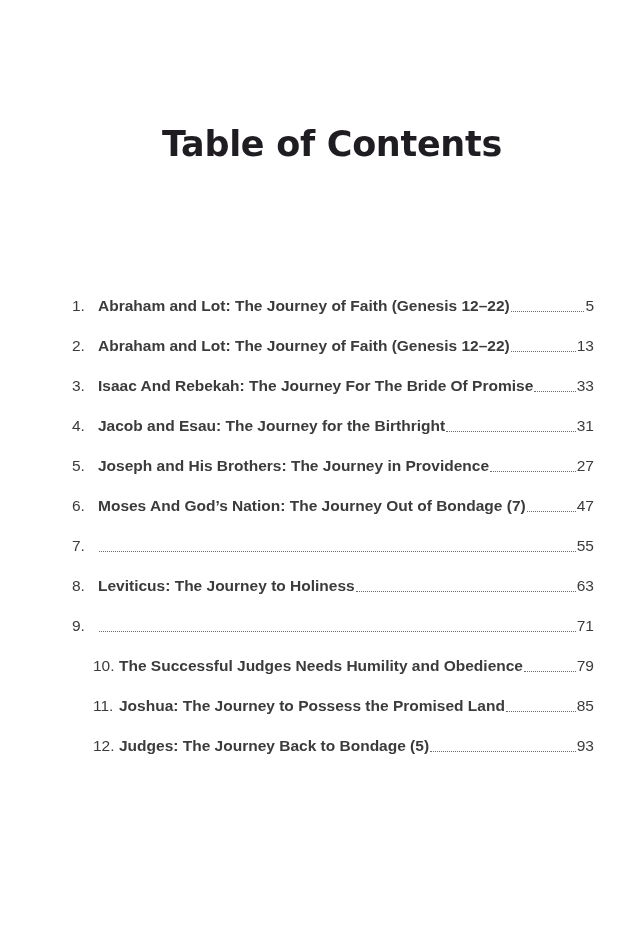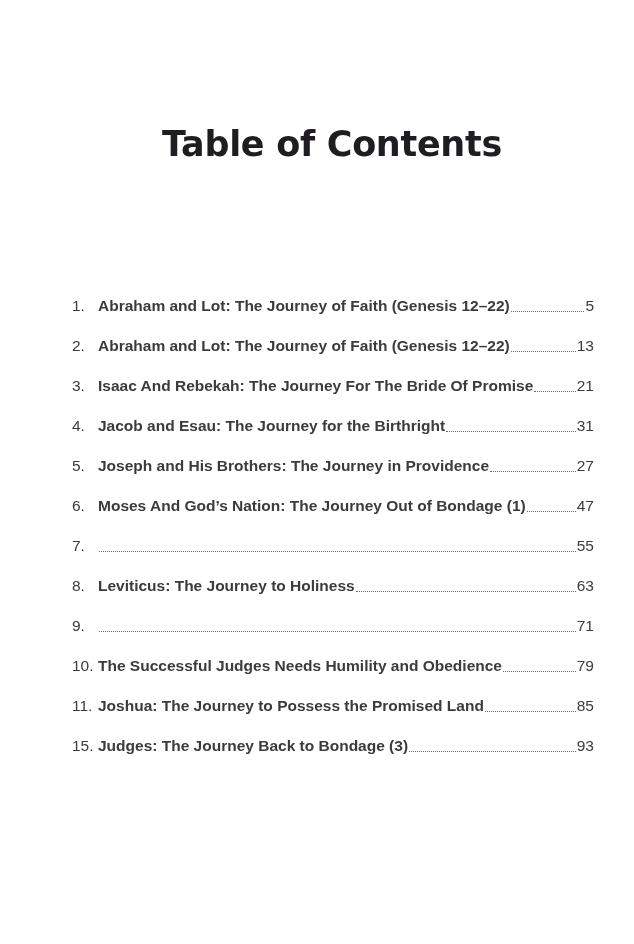--- a/index.html
+++ b/index.html
@@ -46,20 +46,21 @@
     color: #3b3b3b;
     white-space: nowrap;
   }
   .toc-num {
     width: 26px;
     flex: 0 0 26px;
   }
   .toc-row.wide .toc-num {
     width: 26px;
     flex: 0 0 26px;
+    margin-left: 21px;
   }
   .toc-title {
     flex: 0 0 auto;
     font-weight: bold;
   }
   .toc-leader {
     flex: 1 1 auto;
     overflow: hidden;
     margin: 0 1px;
     position: relative;
@@ -93,37 +94,37 @@
   <li class="toc-row">
     <span class="toc-num">2.</span>
     <span class="toc-title">Abraham and Lot: The Journey of Faith (Genesis 12–22)</span>
     <span class="toc-leader"></span>
     <span class="toc-page">13</span>
   </li>
   <li class="toc-row">
     <span class="toc-num">3.</span>
     <span class="toc-title">Isaac And Rebekah: The Journey For The Bride Of Promise</span>
     <span class="toc-leader"></span>
-    <span class="toc-page">21</span>
+    <span class="toc-page">33</span>
   </li>
   <li class="toc-row">
     <span class="toc-num">4.</span>
     <span class="toc-title">Jacob and Esau: The Journey for the Birthright</span>
     <span class="toc-leader"></span>
     <span class="toc-page">31</span>
   </li>
   <li class="toc-row">
     <span class="toc-num">5.</span>
     <span class="toc-title">Joseph and His Brothers: The Journey in Providence</span>
     <span class="toc-leader"></span>
     <span class="toc-page">27</span>
   </li>
   <li class="toc-row">
     <span class="toc-num">6.</span>
-    <span class="toc-title">Moses And God’s Nation: The Journey Out of Bondage (1)</span>
+    <span class="toc-title">Moses And God’s Nation: The Journey Out of Bondage (7)</span>
     <span class="toc-leader"></span>
     <span class="toc-page">47</span>
   </li>
   <li class="toc-row">
     <span class="toc-num">7.</span>
     <span class="toc-leader"></span>
     <span class="toc-page">55</span>
   </li>
   <li class="toc-row">
     <span class="toc-num">8.</span>
@@ -142,18 +143,18 @@
     <span class="toc-leader"></span>
     <span class="toc-page">79</span>
   </li>
   <li class="toc-row wide">
     <span class="toc-num">11.</span>
     <span class="toc-title">Joshua: The Journey to Possess the Promised Land</span>
     <span class="toc-leader"></span>
     <span class="toc-page">85</span>
   </li>
   <li class="toc-row wide">
-    <span class="toc-num">15.</span>
-    <span class="toc-title">Judges: The Journey Back to Bondage (3)</span>
+    <span class="toc-num">12.</span>
+    <span class="toc-title">Judges: The Journey Back to Bondage (5)</span>
     <span class="toc-leader"></span>
     <span class="toc-page">93</span>
   </li>
 </ul>
 
 </body></html>

